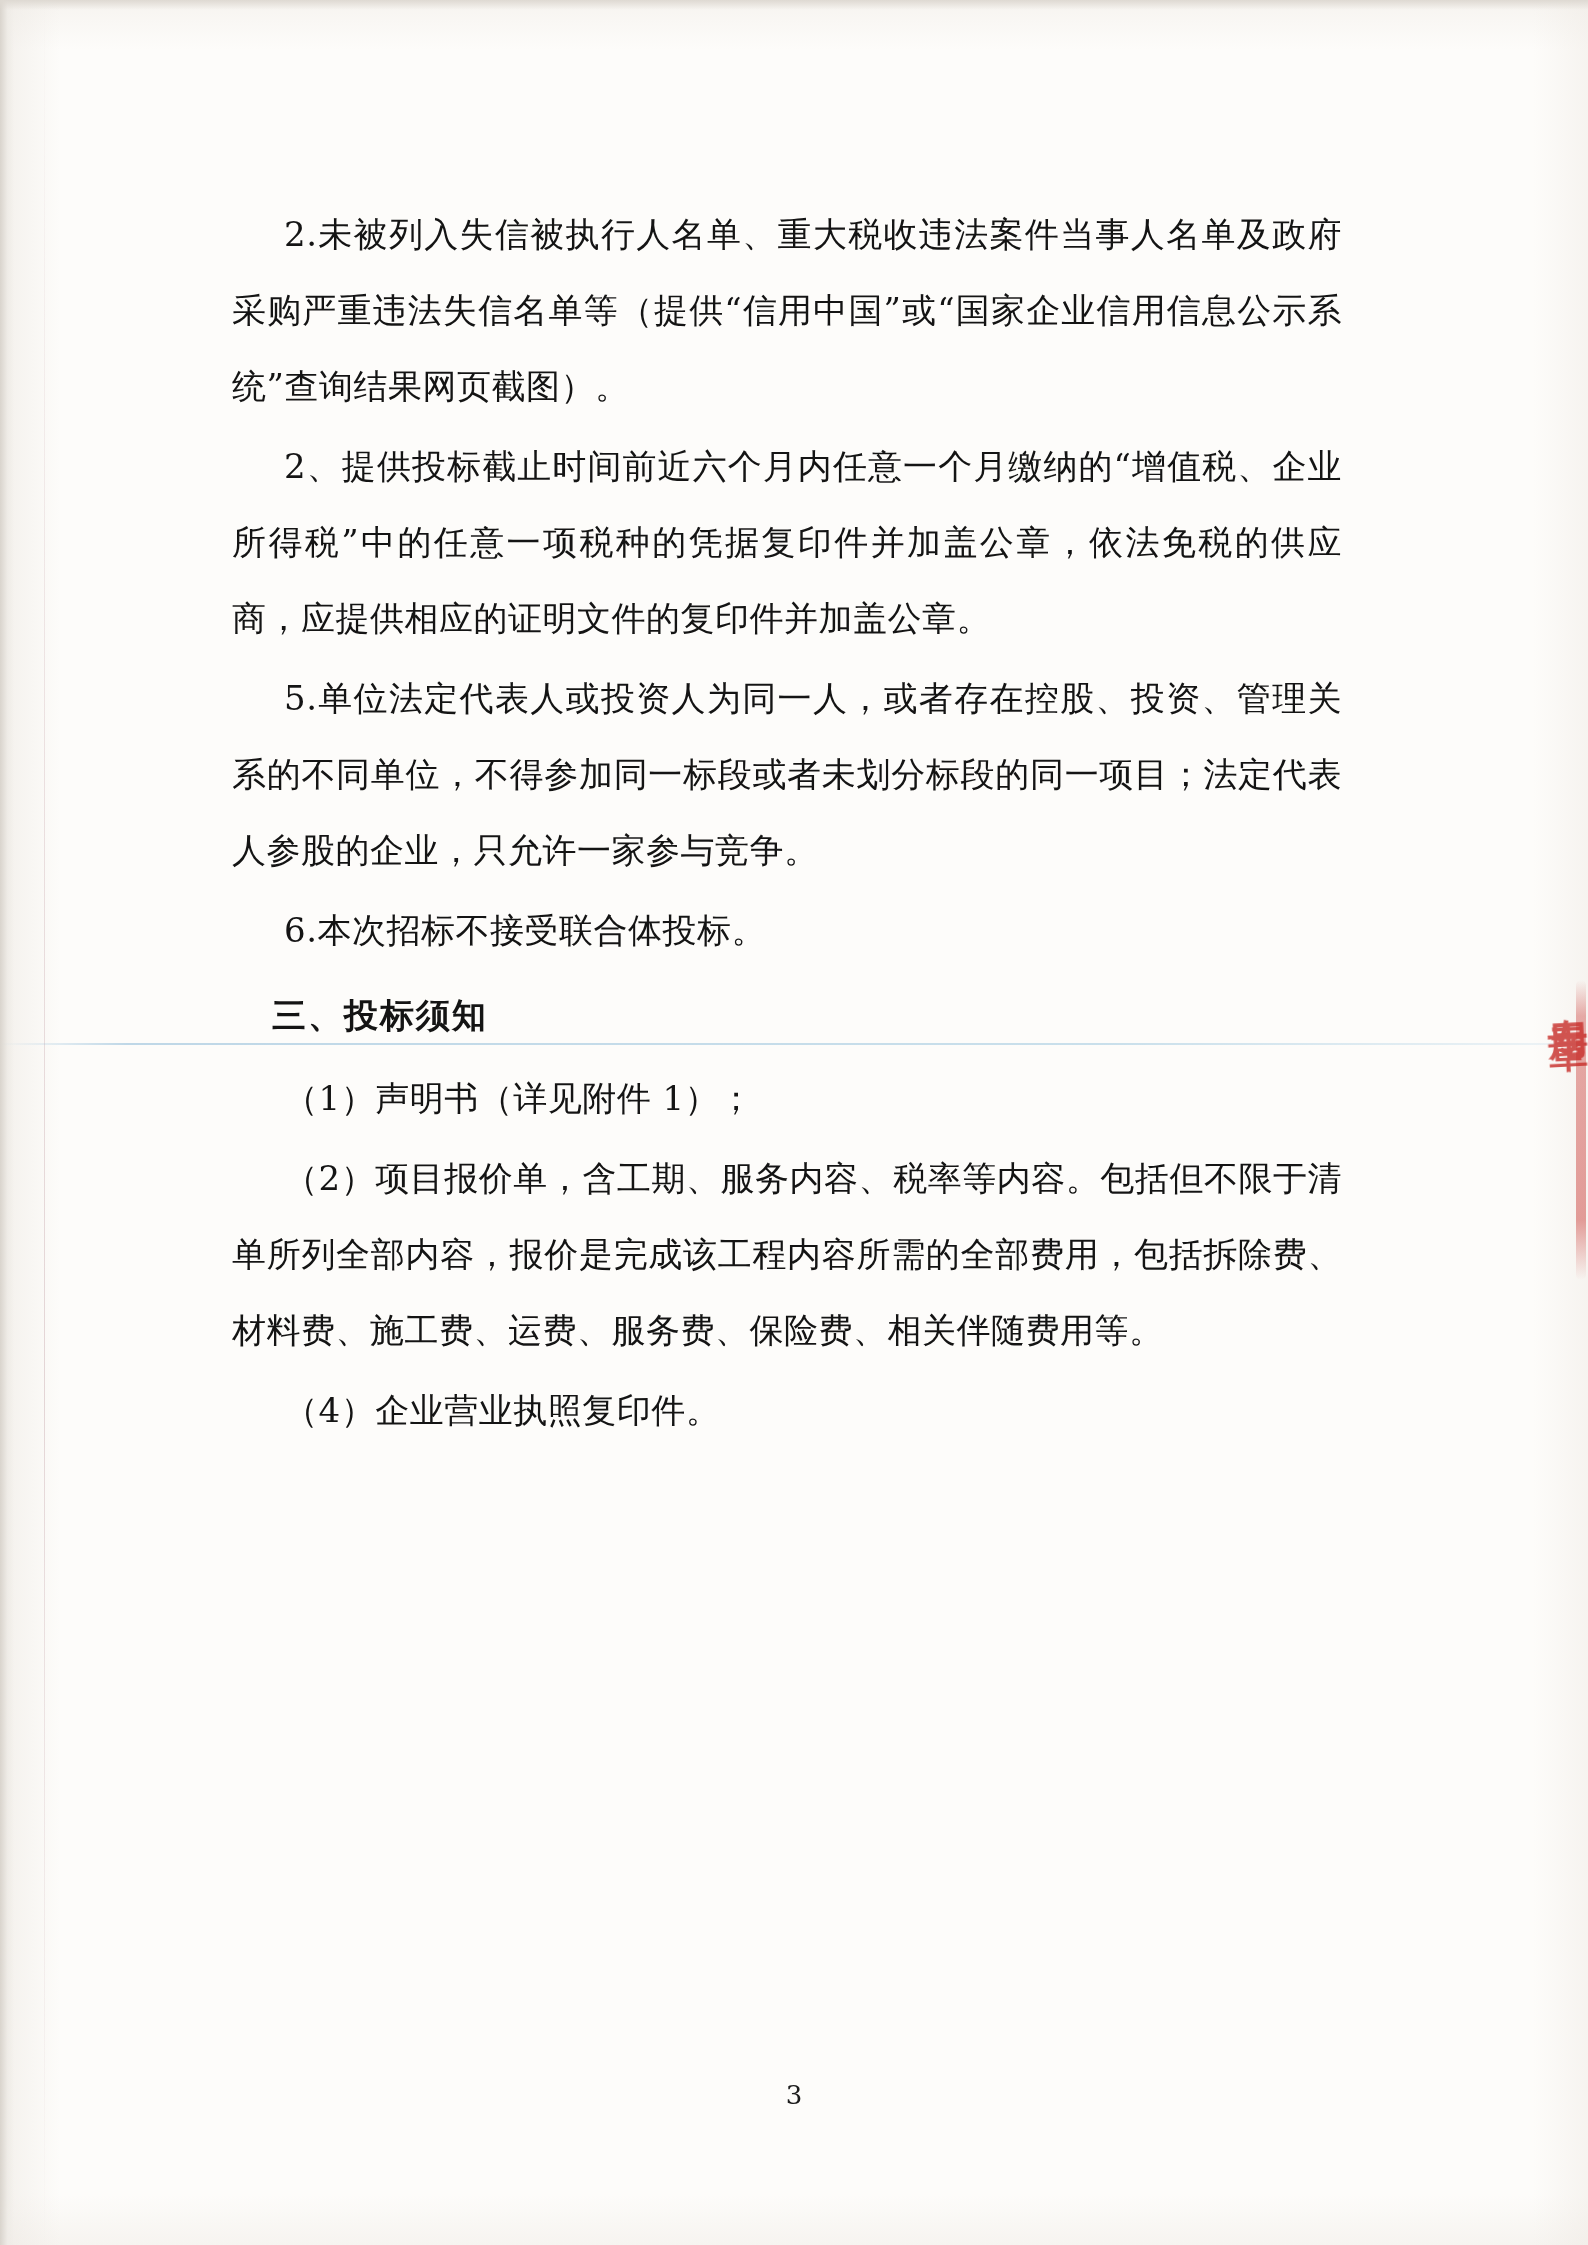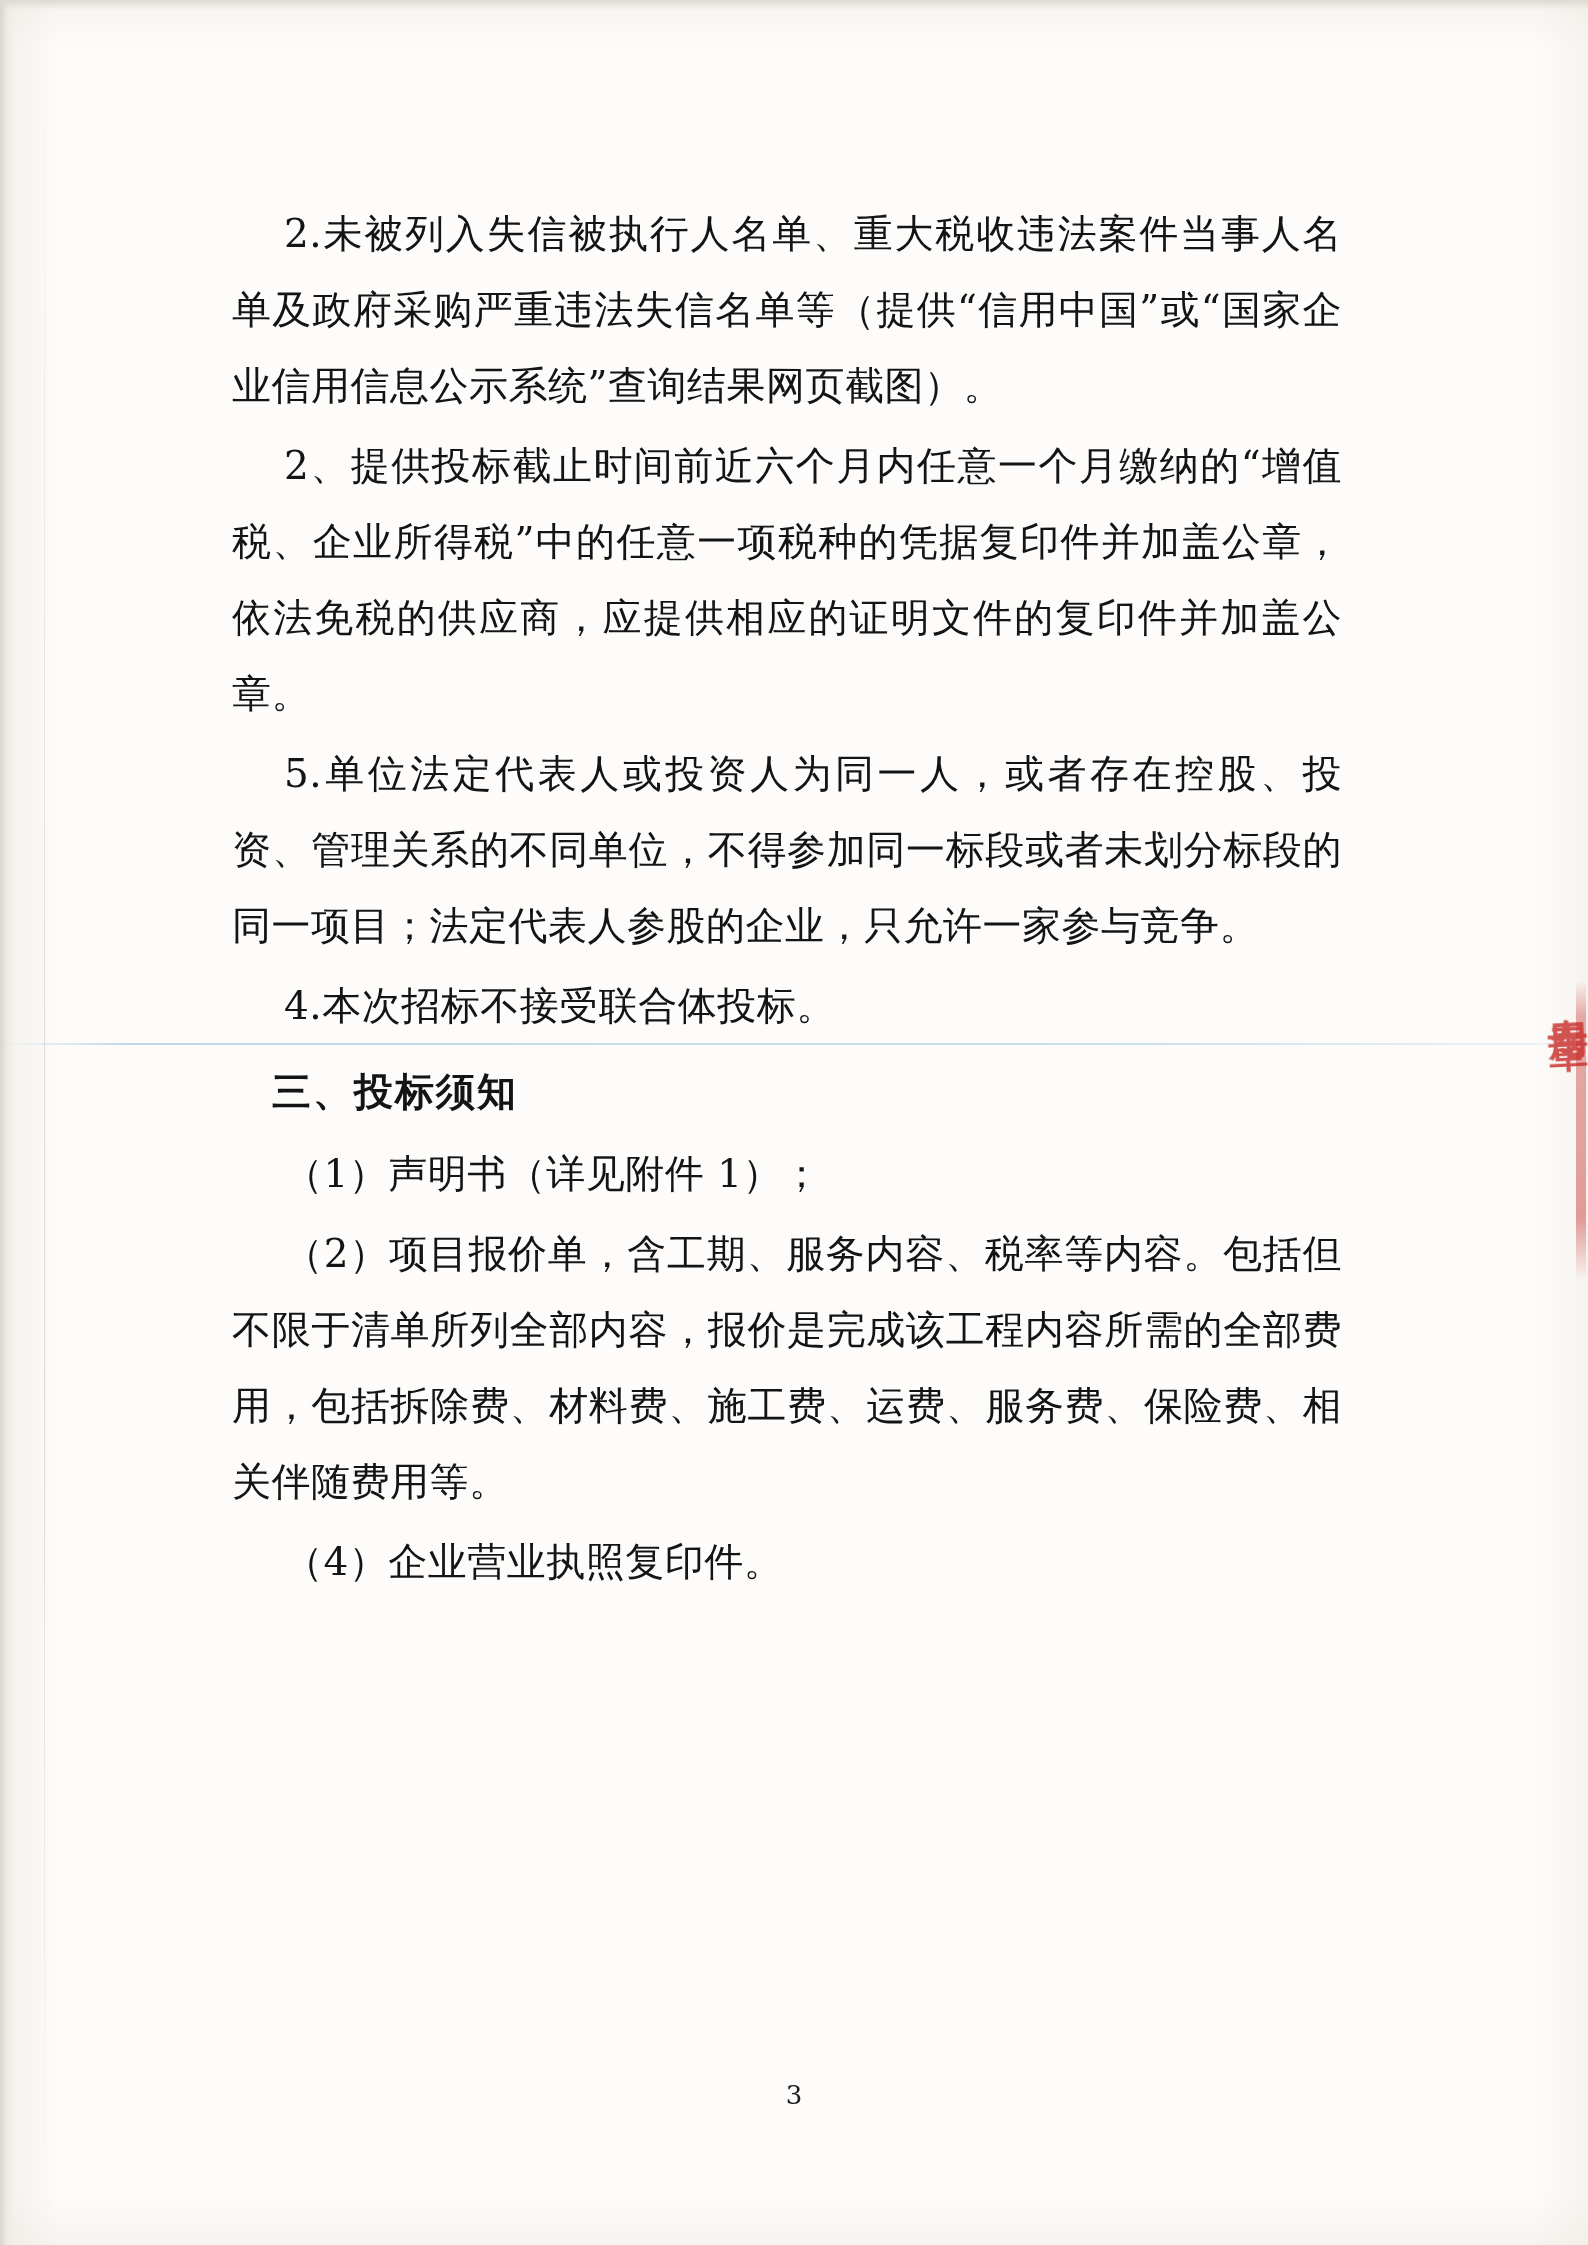--- a/index.html
+++ b/index.html
@@ -70,21 +70,21 @@
     pointer-events: none;
   }
 
   
   #content {
     position: absolute;
     left: 232px;
     top: 196px;
     width: 1110px;
     color: #141414;
-    font-size: 39px;
+    font-size: 34px;
     line-height: 76px;
     letter-spacing: 0.5px;
     text-align: justify;
   }
   .para {
     margin: 0 0 4px 0;
     text-indent: 0;
     white-space: normal;
   }
   .para.indent {
@@ -154,21 +154,21 @@
   <div id="paper-tone"></div>
   <div id="scan-edge-left"></div>
   <div id="scan-edge-top"></div>
   <div id="crease"></div>
   <div id="scan-line"></div>
 
   <div id="content">
     <p class="para indent">2.未被列入失信被执行人名单、重大税收违法案件当事人名单及政府采购严重违法失信名单等（提供“信用中国”或“国家企业信用信息公示系统”查询结果网页截图）。</p>
     <p class="para indent">2、提供投标截止时间前近六个月内任意一个月缴纳的“增值税、企业所得税”中的任意一项税种的凭据复印件并加盖公章，依法免税的供应商，应提供相应的证明文件的复印件并加盖公章。</p>
     <p class="para indent">5.单位法定代表人或投资人为同一人，或者存在控股、投资、管理关系的不同单位，不得参加同一标段或者未划分标段的同一项目；法定代表人参股的企业，只允许一家参与竞争。</p>
-    <p class="para indent">4.本次招标不接受联合体投标。</p>
+    <p class="para indent">6.本次招标不接受联合体投标。</p>
     <p class="para heading">三、投标须知</p>
     <p class="para indent">（1）声明书（详见附件 1）；</p>
     <p class="para indent">（2）项目报价单，含工期、服务内容、税率等内容。包括但不限于清单所列全部内容，报价是完成该工程内容所需的全部费用，包括拆除费、材料费、施工费、运费、服务费、保险费、相关伴随费用等。</p>
     <p class="para indent">（4）企业营业执照复印件。</p>
   </div>
 
   <div id="seal-fragment">
     <div class="seal-stroke"></div>
     <div class="seal-text">专用章</div>
   </div>

